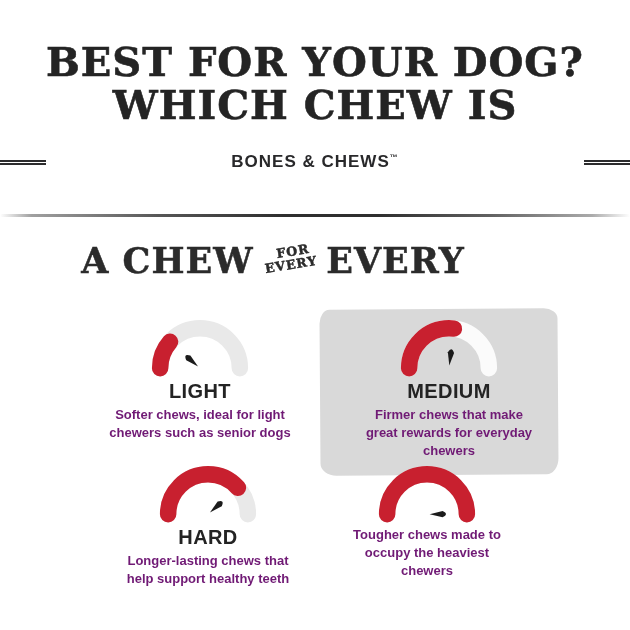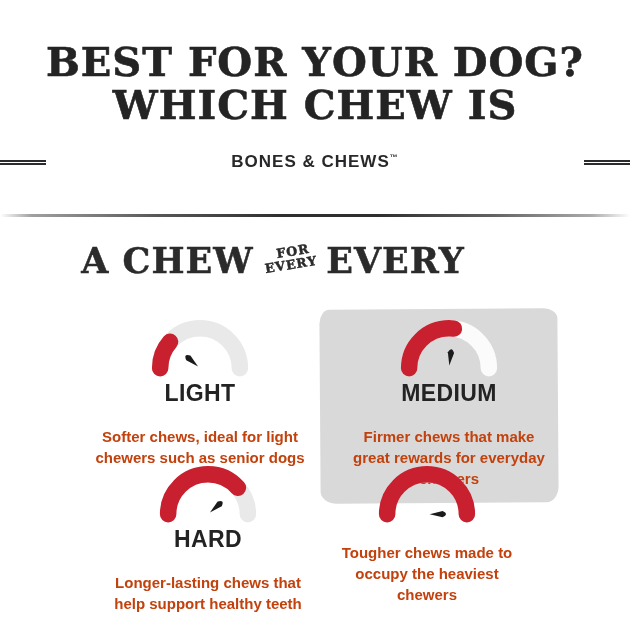--- a/index.html
+++ b/index.html
@@ -52,25 +52,25 @@
   .item.highlighted::before{
     content:"";position:absolute;left:-1px;right:-3px;top:-7px;bottom:-14px;
     background:#d9d9d9;border-radius:10px 14px 12px 16px / 14px 10px 16px 12px;
     transform:rotate(-0.4deg);z-index:0;
   }
   .gauge{display:block;margin:0 auto;position:relative;z-index:1;}
   .gauge-bg{stroke:#e9e9e9;}
   .item.highlighted .gauge-bg{stroke:#fbfbfb;}
   .lvl-label{
     position:relative;z-index:1;margin-top:3px;
-    font-size:23px;font-weight:bold;letter-spacing:0.4px;color:#232323;
+    font-size:20px;font-weight:bold;letter-spacing:0.4px;color:#232323;
   }
   .lvl-desc{
-    position:relative;z-index:1;margin-top:19px;
-    font-size:15px;font-weight:bold;line-height:1.4;color:#c2410c;
+    position:relative;z-index:1;margin-top:3px;
+    font-size:13px;font-weight:bold;line-height:1.4;color:#701a75;
     white-space:pre-line;
   }
 </style>
 </head>
 <body>
 
 <div id="stage">
 
   <div class="title">
     <div>BEST FOR YOUR DOG?</div>

